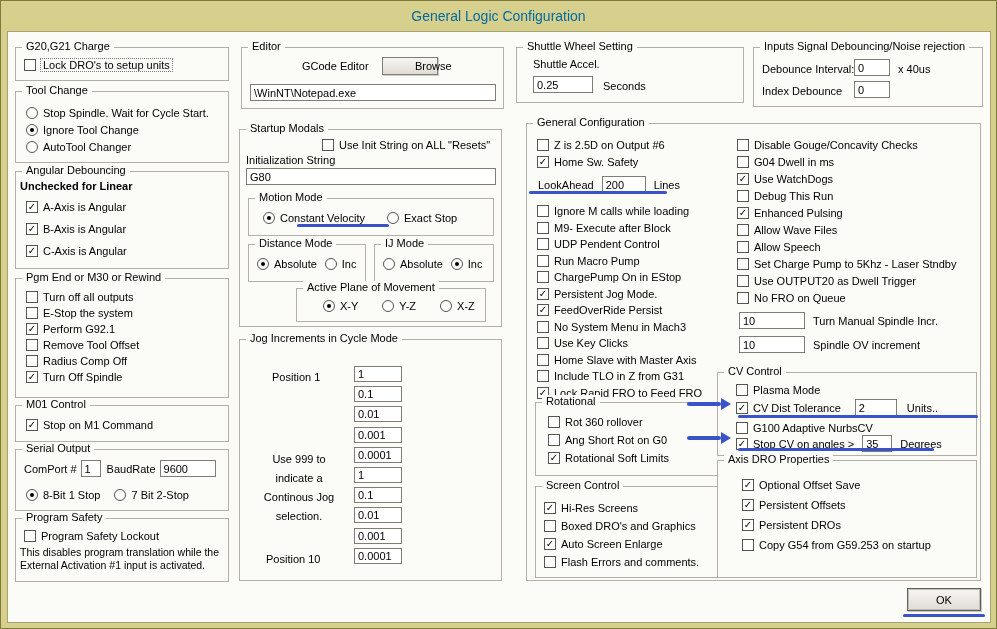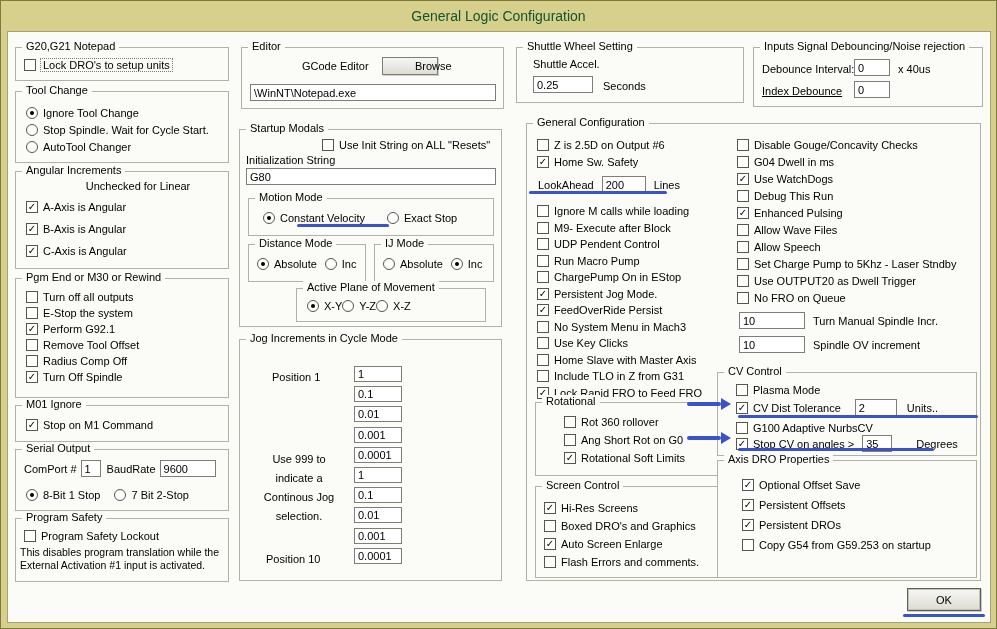--- a/index.html
+++ b/index.html
@@ -1,18 +1,18 @@
 <!DOCTYPE html>
 <html style="--ann: #3a53c9;"><head>
 <meta charset="utf-8">
 <style>
   * { margin:0; padding:0; box-sizing:border-box; }
   body { background:#e9e9e9; font-family:"Liberation Sans","DejaVu Sans",sans-serif; }
   .frame { position:relative; width:997px; height:629px; background:#d7d08c; border:1px solid #7e7a3d; overflow:hidden; font-size:11px; color:#000; }
-  .titlebar { position:absolute; left:0; top:0; width:100%; height:30px; text-align:center; line-height:30px; font-size:14px; color:#14532d; }
+  .titlebar { position:absolute; left:0; top:0; width:100%; height:30px; text-align:center; line-height:30px; font-size:14px; color:#0369a1; }
   .dialog { position:absolute; left:6px; top:30px; width:984px; height:592px; background:#fbfbf8; border:1px solid #a6a274; }
   .group { position:absolute; border:1px solid #b3b1a6; background:#fbfbf8; }
   .gtitle { position:absolute; top:-8px; left:6px; background:#fbfbf8; padding:0 4px; white-space:nowrap; }
   .check-row,.radio-row { display:flex; align-items:center; height:17px; white-space:nowrap; }
   .checkbox { width:12px; height:12px; flex:0 0 12px; border:1px solid #55564d; background:#fff; margin-right:5px;
               display:inline-flex; align-items:center; justify-content:center; font-size:10px; font-weight:bold; line-height:10px; }
   .radio { width:12px; height:12px; flex:0 0 12px; border:1px solid #55564d; border-radius:50%; background:#fff; margin-right:5px; position:relative; }
   .radio.selected::after { content:""; position:absolute; left:3px; top:3px; width:4px; height:4px; border-radius:50%; background:#000; }
   .rows-16 .check-row{height:16px} .rows-165 .check-row{height:16.5px} .rows-17 .check-row{height:17px}
   .rows-18 .check-row{height:18px} .rows-20 .check-row{height:20px} .rows-22 .check-row{height:22px}
@@ -33,50 +33,50 @@
 </head>
 <body>
 
 <div class="frame">
   <div class="titlebar">
     <span>General Logic Configuration</span>
   </div>
   <div class="dialog"></div>
 
   <div class="group" style="left:14px;top:46px;width:214px;height:34px;">
-    <span class="gtitle">G20,G21 Notepad</span>
+    <span class="gtitle">G20,G21 Charge</span>
     <div class="rows-17" style="position:absolute;left:8px;top:8px;">
         <div class="check-row">
           <span class="checkbox"></span>
           <span class="focus-dotted">Lock DRO's to setup units</span>
         </div>
       </div>
   </div>
 
   <div class="group" style="left:14px;top:90px;width:214px;height:72px;">
     <span class="gtitle">Tool Change</span>
     <div class="radio-col" style="position:absolute;left:10px;top:12px;">
         <div class="radio-row">
+          <span class="radio"></span>
+          <span>Stop Spindle. Wait for Cycle Start.</span>
+        </div>
+        <div class="radio-row">
           <span class="radio selected"></span>
           <span>Ignore Tool Change</span>
-        </div>
-        <div class="radio-row">
-          <span class="radio"></span>
-          <span>Stop Spindle. Wait for Cycle Start.</span>
         </div>
         <div class="radio-row">
           <span class="radio"></span>
           <span>AutoTool Changer</span>
         </div>
       </div>
   </div>
 
   <div class="group" style="left:14px;top:170px;width:214px;height:98px;">
-    <span class="gtitle">Angular Increments</span>
-    <div class="note" style="position:absolute;left:16px;top:8px;width:100%;text-align:center;">Unchecked for Linear</div>
+    <span class="gtitle">Angular Debouncing</span>
+    <div class="note" style="position:absolute;left:4px;top:8px;width:100%;font-weight:bold;">Unchecked for Linear</div>
     <div class="rows-22" style="position:absolute;left:10px;top:24px;">
         <div class="check-row">
           <span class="checkbox checked">✓</span>
           <span>A-Axis is Angular</span>
         </div>
         <div class="check-row">
           <span class="checkbox checked">✓</span>
           <span>B-Axis is Angular</span>
         </div>
         <div class="check-row">
@@ -110,21 +110,21 @@
           <span>Radius Comp Off</span>
         </div>
         <div class="check-row">
           <span class="checkbox checked">✓</span>
           <span>Turn Off Spindle</span>
         </div>
       </div>
   </div>
 
   <div class="group" style="left:14px;top:404px;width:214px;height:37px;">
-    <span class="gtitle">M01 Ignore</span>
+    <span class="gtitle">M01 Control</span>
     <div class="rows-17" style="position:absolute;left:10px;top:10px;">
         <div class="check-row">
           <span class="checkbox checked">✓</span>
           <span>Stop on M1 Command</span>
         </div>
       </div>
   </div>
 
   <div class="group" style="left:14px;top:448px;width:214px;height:62px;">
     <span class="gtitle">Serial Output</span>
@@ -207,21 +207,21 @@
             <span>Absolute</span>
           </div>
           <div class="radio-row">
             <span class="radio selected"></span>
             <span>Inc</span>
           </div>
         </div>
     </div>
     <div class="group" style="left:56px;top:158px;width:190px;height:34px;">
       <span class="gtitle">Active Plane of Movement</span>
-      <div class="inline" style="position:absolute;left:10px;top:8px;gap:0;text-align:right;">
+      <div class="inline" style="position:absolute;left:26px;top:8px;gap:24px;text-align:right;">
           <div class="radio-row">
             <span class="radio selected"></span>
             <span>X-Y</span>
           </div>
           <div class="radio-row">
             <span class="radio"></span>
             <span>Y-Z</span>
           </div>
           <div class="radio-row">
             <span class="radio"></span>
@@ -258,21 +258,21 @@
     <span style="position:absolute;left:16px;top:10px;">Shuttle Accel.</span>
     <input class="tb" style="position: absolute; left: 16px; top: 28px; width: 60px;" value="0.25">
     <span style="position:absolute;left:86px;top:32px;">Seconds</span>
   </div>
 
   <div class="group" style="left:752px;top:46px;width:230px;height:60px;">
     <span class="gtitle">Inputs Signal Debouncing/Noise rejection</span>
     <span style="position:absolute;left:8px;top:15px;">Debounce Interval:</span>
     <input class="tb" style="position: absolute; left: 100px; top: 11px; width: 36px;" value="0">
     <span style="position:absolute;left:144px;top:15px;">x 40us</span>
-    <span style="position:absolute;left:8px;top:37px;text-decoration:underline;">Index Debounce</span>
+    <span style="position:absolute;left:8px;top:37px;">Index Debounce</span>
     <input class="tb" style="position: absolute; left: 100px; top: 33px; width: 36px;" value="0">
   </div>
 
   <div class="group" style="left:525px;top:122px;width:455px;height:458px;">
     <span class="gtitle">General Configuration</span>
 
     <div class="rows-17" style="position:absolute;left:10px;top:12px;">
         <div class="check-row">
           <span class="checkbox"></span>
           <span>Z is 2.5D on Output #6</span>
@@ -335,21 +335,21 @@
           <span>Include TLO in Z from G31</span>
         </div>
         <div class="check-row">
           <span class="checkbox checked">✓</span>
           <span>Lock Rapid FRO to Feed FRO</span>
         </div>
       </div>
 
     <div class="group" style="left:8px;top:278px;width:202px;height:74px;">
       <span class="gtitle">Rotational</span>
-      <div class="rows-18" style="position:absolute;left:28px;top:10px;">
+      <div class="rows-18" style="position:absolute;left:12px;top:10px;">
           <div class="check-row">
             <span class="checkbox"></span>
             <span>Rot 360 rollover</span>
           </div>
           <div class="check-row">
             <span class="checkbox"></span>
             <span>Ang Short Rot on G0</span>
           </div>
           <div class="check-row">
             <span class="checkbox checked">✓</span>
@@ -445,21 +445,21 @@
         <span style="margin-left:10px;">Units..</span>
       </div>
       <div class="check-row" style="position:absolute;left:18px;top:46px;">
         <span class="checkbox"></span>
         <span>G100 Adaptive NurbsCV</span>
       </div>
       <div class="check-row" style="position:absolute;left:18px;top:62px;">
         <span class="checkbox checked">✓</span>
         <span>Stop CV on angles &gt;</span>
         <input class="tb" style="width: 30px; margin-left: 8px;" value="35">
-        <span style="margin-left:24px;">Degrees</span>
+        <span style="margin-left:8px;">Degrees</span>
       </div>
     </div>
 
     <div class="group" style="left:190px;top:336px;width:260px;height:118px;">
       <span class="gtitle">Axis DRO Properties</span>
       <div class="rows-20" style="position:absolute;left:24px;top:14px;">
           <div class="check-row">
             <span class="checkbox checked">✓</span>
             <span>Optional Offset Save</span>
           </div>

